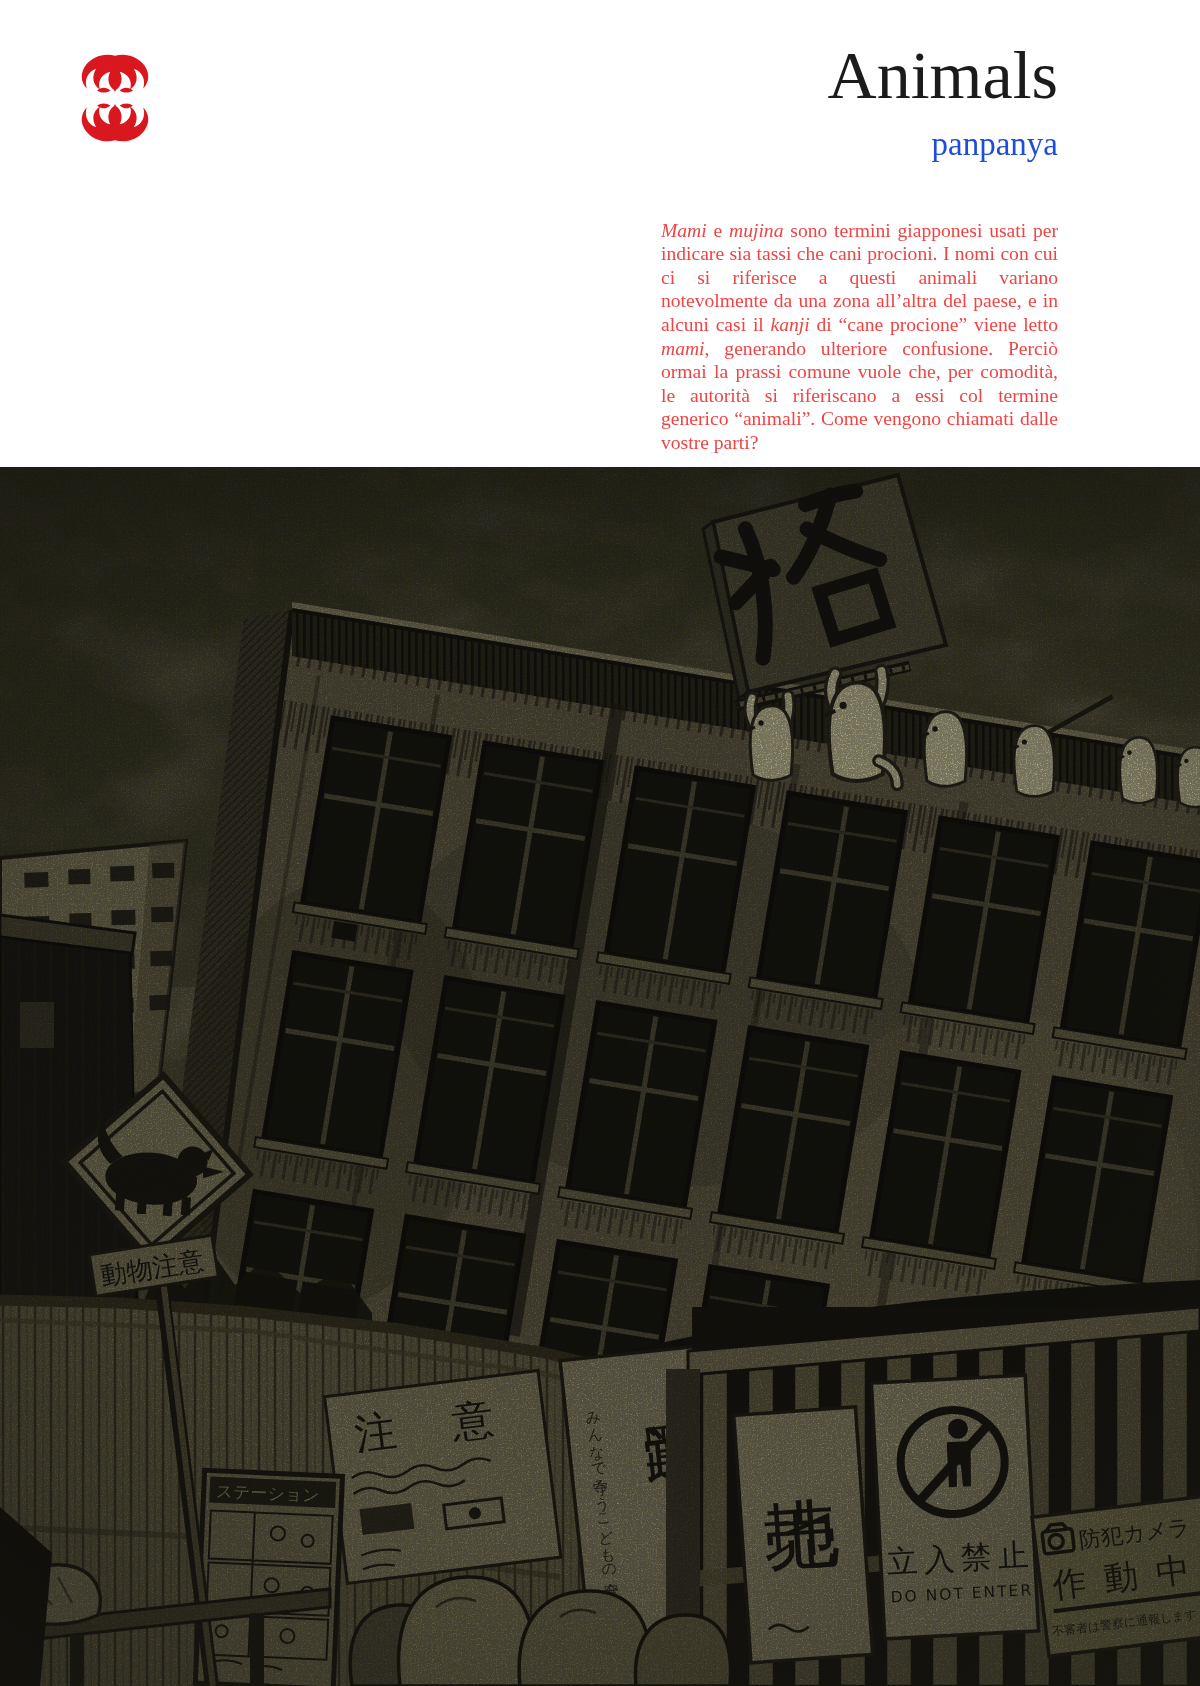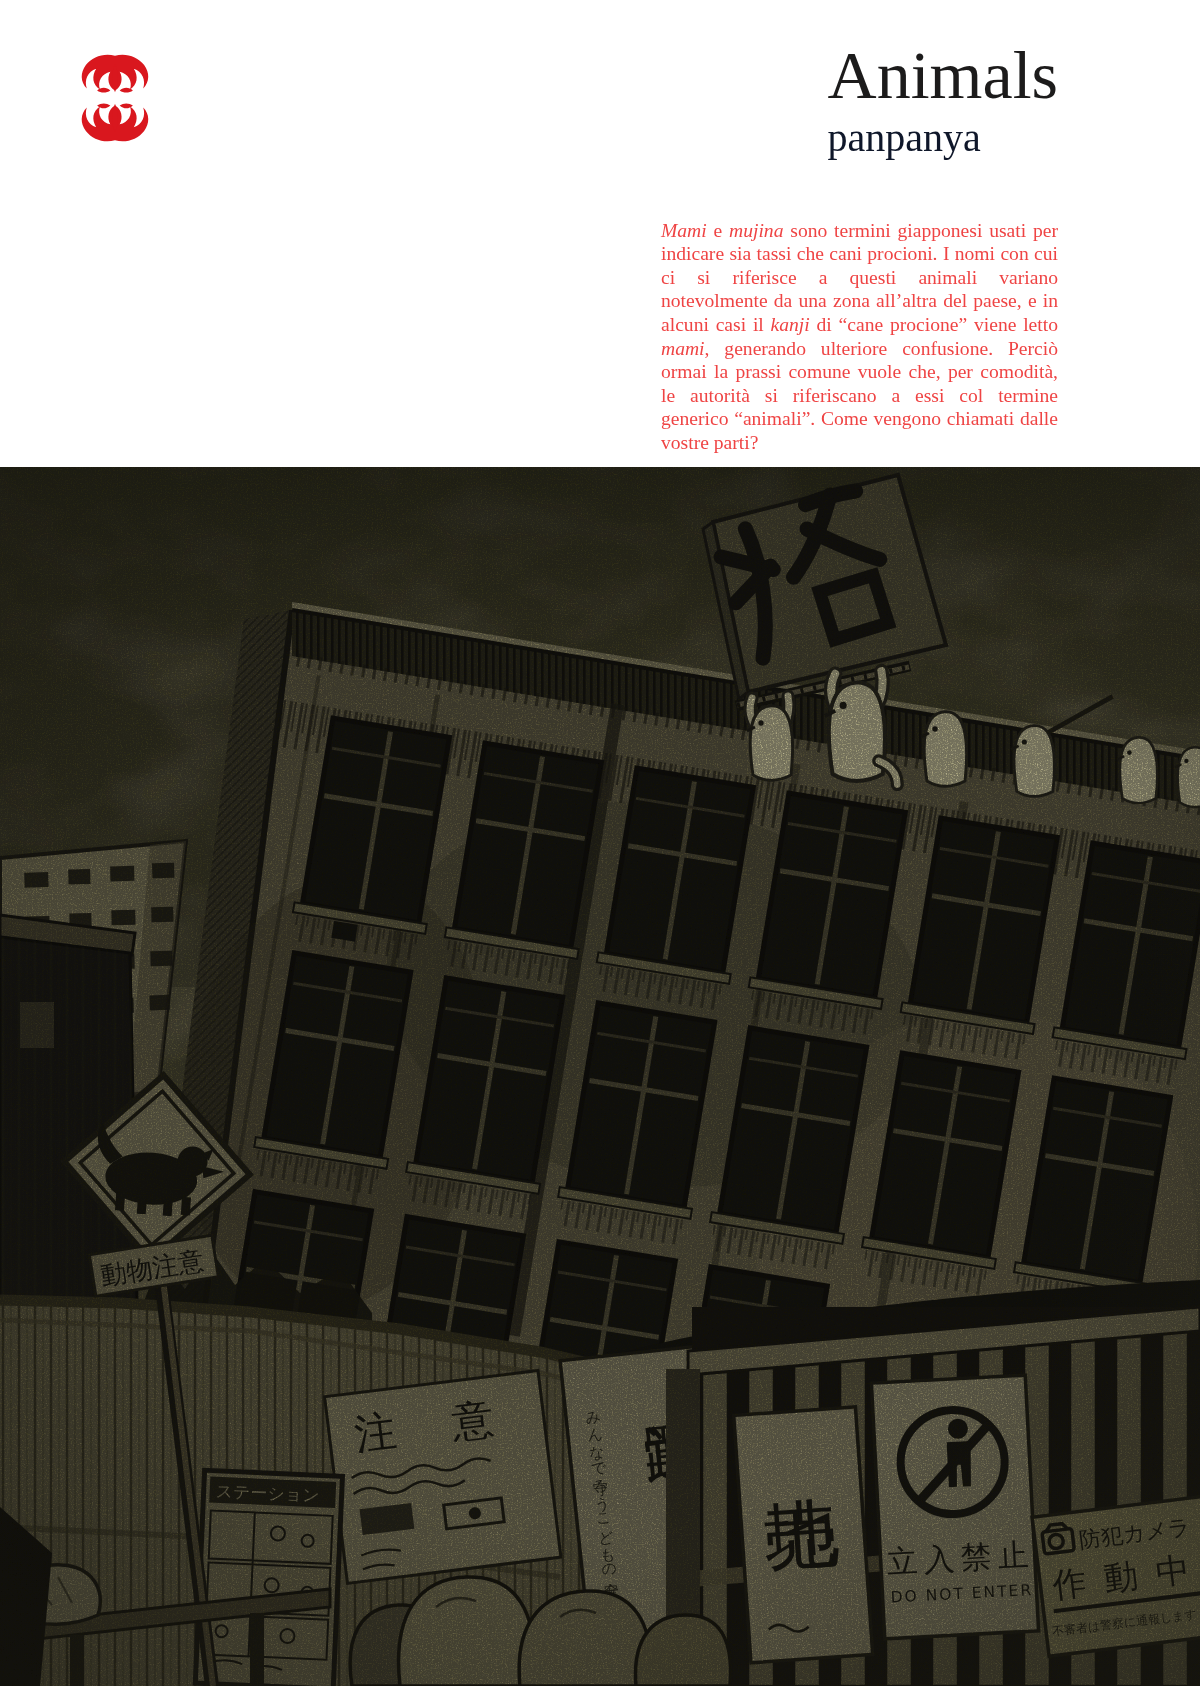--- a/index.html
+++ b/index.html
@@ -1,21 +1,21 @@
 <!DOCTYPE html>
 <html><head>
 <meta charset="utf-8">
 <style>
   html,body{margin:0;padding:0;background:#e8e8e8;}
   .page{position:relative;width:1200px;height:1686px;background:#ffffff;overflow:hidden;
         font-family:"Liberation Serif",serif;color:#1a1a1a;}
   .logo{position:absolute;left:68px;top:48px;width:94px;height:100px;}
-  .masthead{position:absolute;right:142px;top:40px;text-align:left;}
+  .masthead{position:absolute;right:142px;top:40px;text-align:right;}
   .title{font-size:68px;line-height:1.05;letter-spacing:0px;color:#1c1b1b;}
-  .author{font-size:40px;line-height:1.05;margin-top:6px;color:#0f172a;}
+  .author{font-size:33px;line-height:1.05;margin-top:16px;color:#1d4ed8;}
   .intro{position:absolute;right:142px;top:199px;width:397px;font-size:19.6px;
          line-height:23.6px;text-align:justify;color:#ef4444;}
   .intro i{font-style:italic;}
   .illu{position:absolute;left:0;top:467px;width:1200px;height:1219px;display:block;}
   svg text{font-family:"DejaVu Sans",sans-serif;}
   .vt{writing-mode:vertical-rl;text-orientation:upright;}
   .ink{fill:#14130c;}
 </style>
 </head>
 <body>

